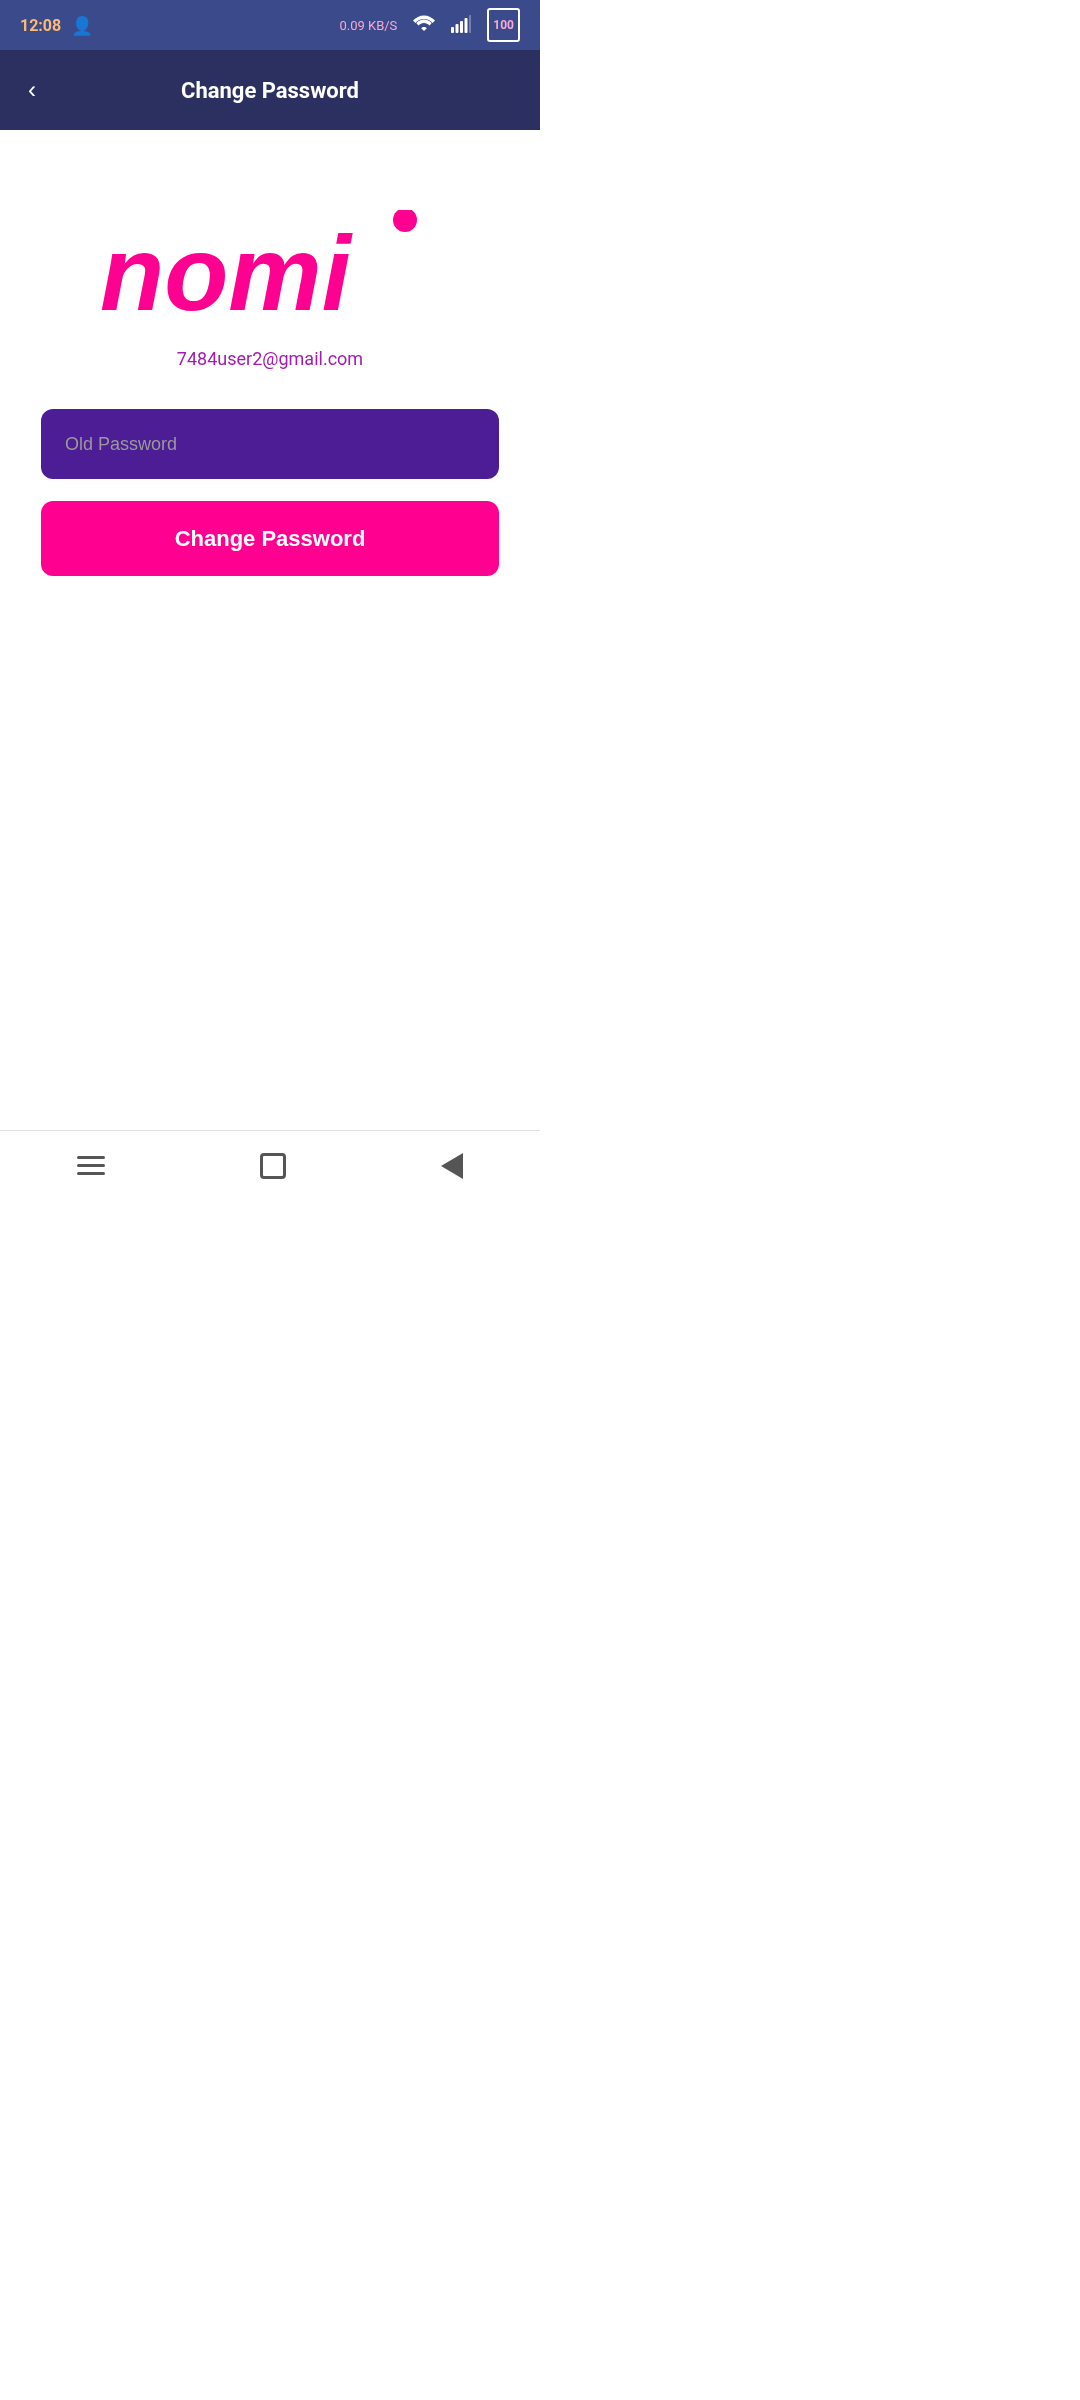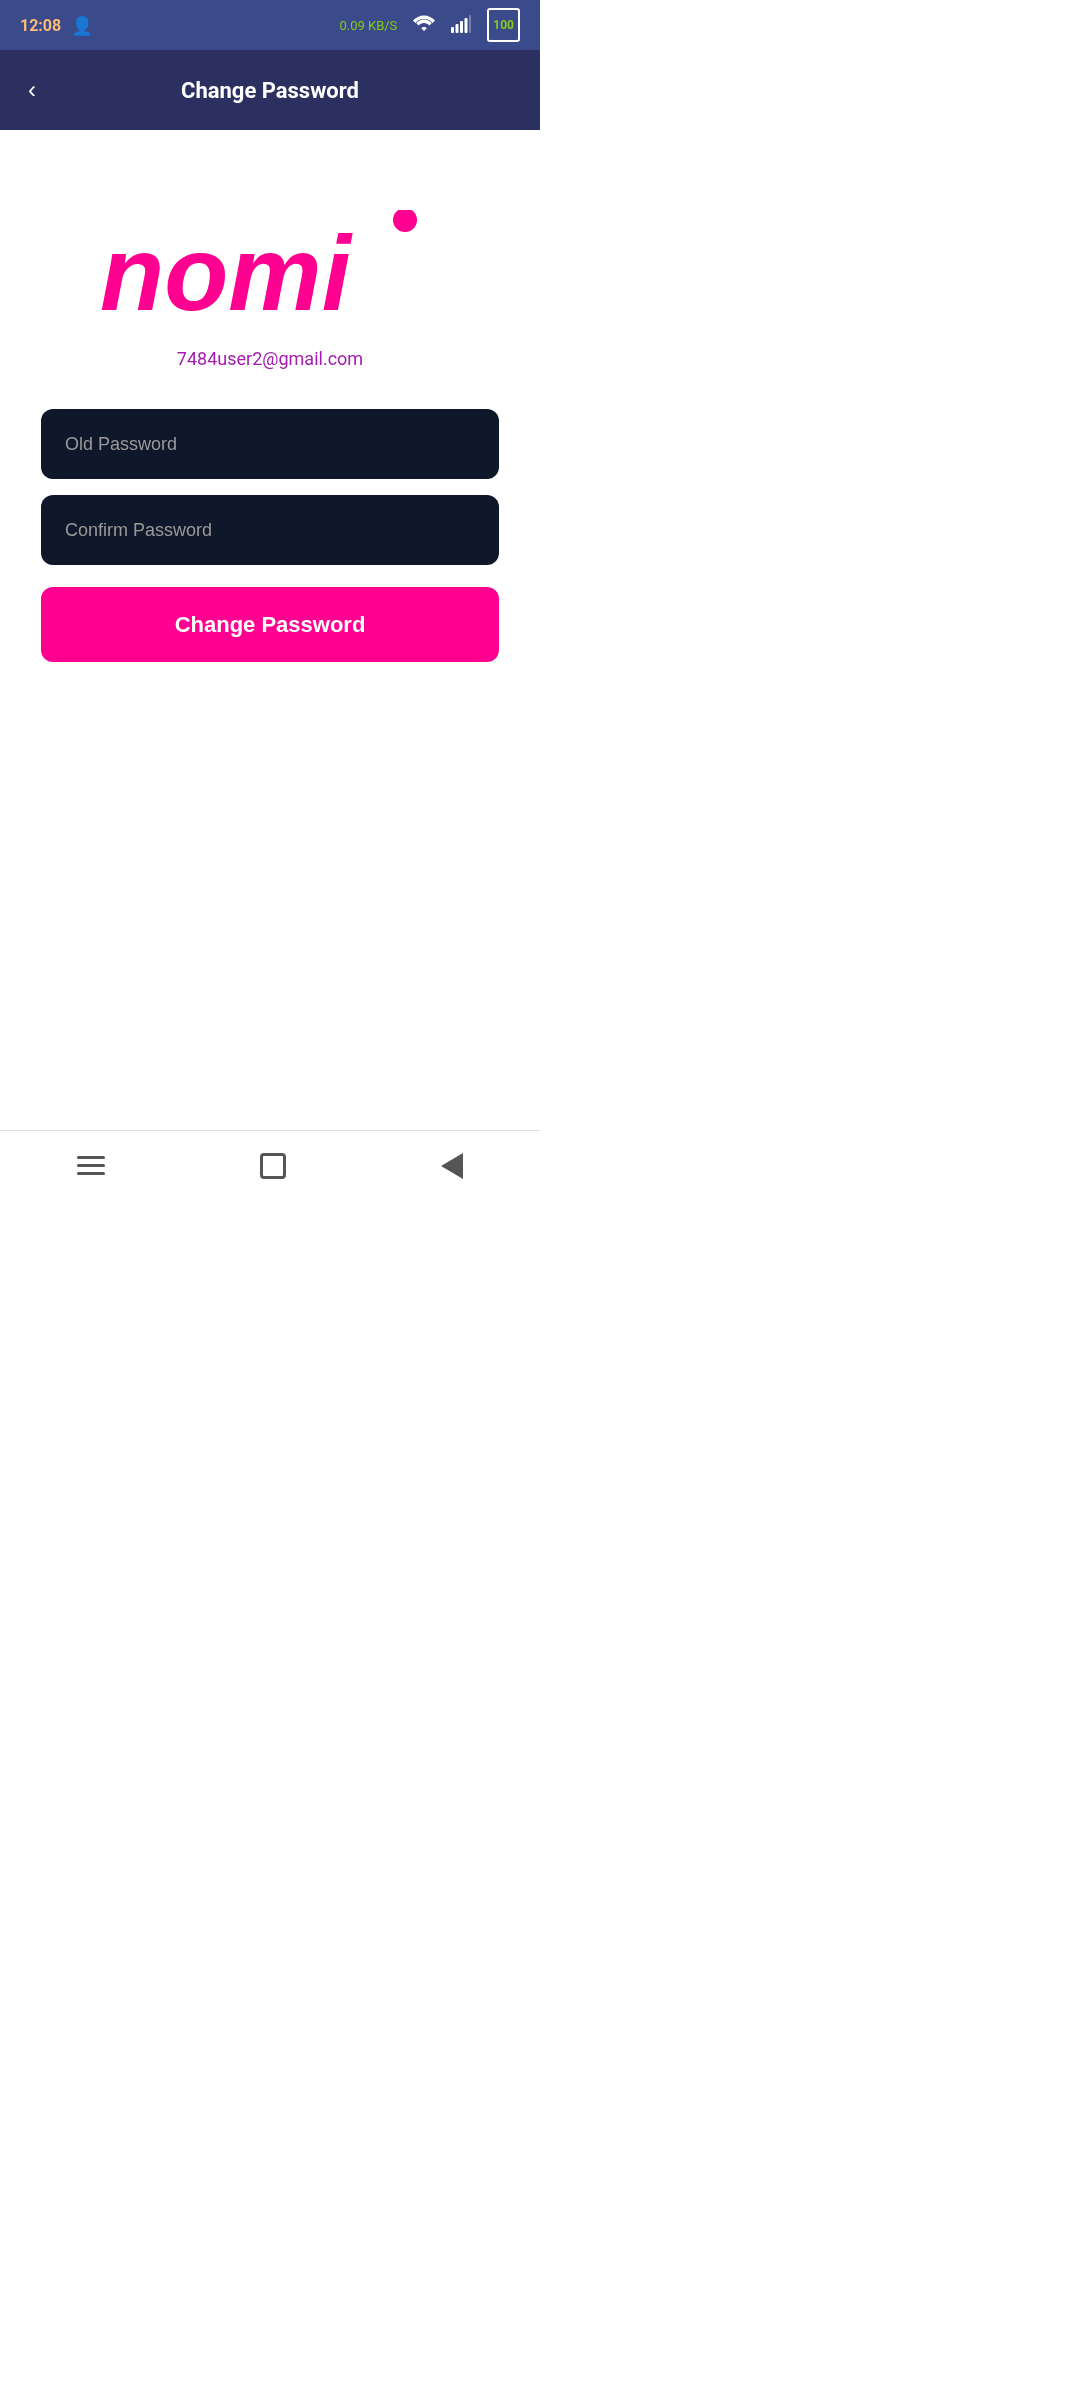--- a/index.html
+++ b/index.html
@@ -35,21 +35,21 @@
       gap: 10px;
       color: #fdba74;
       font-size: 16px;
       font-weight: 700;
     }
 
     .status-right {
       display: flex;
       align-items: center;
       gap: 16px;
-      color: #84cc16;
+      color: #f9a8d4;
       font-size: 13px;
     }
 
     
     .app-bar {
       width: 100%;
       height: 80px;
       background: #2c3060;
       display: flex;
       align-items: center;
@@ -100,21 +100,21 @@
     .form-container {
       width: 100%;
       display: flex;
       flex-direction: column;
       gap: 16px;
     }
 
     .input-field {
       width: 100%;
       height: 70px;
-      background: #0f172a;
+      background: #4c1d95;
       border: none;
       border-radius: 12px;
       padding: 0 24px;
       font-size: 18px;
       color: #999999;
       outline: none;
     }
 
     .input-field::placeholder {
       color: #999999;
@@ -240,21 +240,20 @@
       <circle cx="305" cy="10" r="12" fill="#ff0090"></circle>
     </svg>
   </div>
 
   <div class="user-email">7484user2@gmail.com</div>
 
   <div class="form-container">
     <input class="input-field" type="password" placeholder="Old Password" style="">
 
 
-    <input class="input-field" type="password" placeholder="Confirm Password" style="">
 
     <button class="change-password-btn">Change Password</button>
   </div>
 
 </div>
 
 <div class="bottom-nav">
   <div class="nav-icon">
     <div class="hamburger-icon">
       <span></span>

